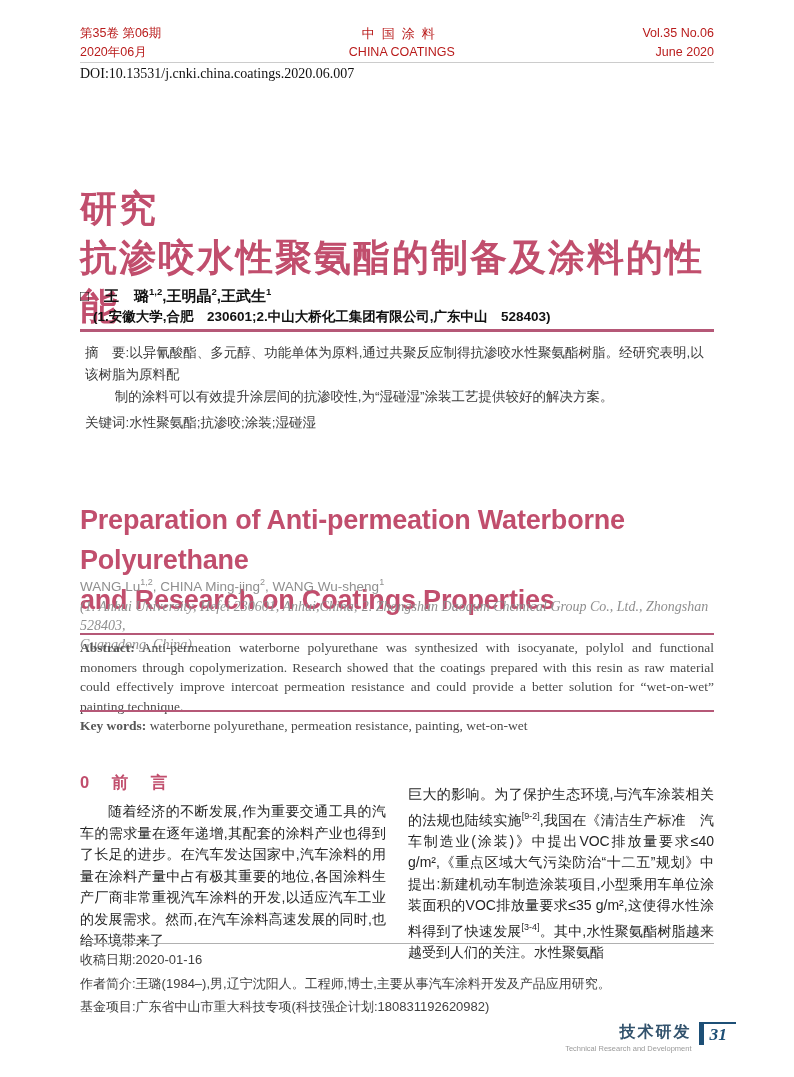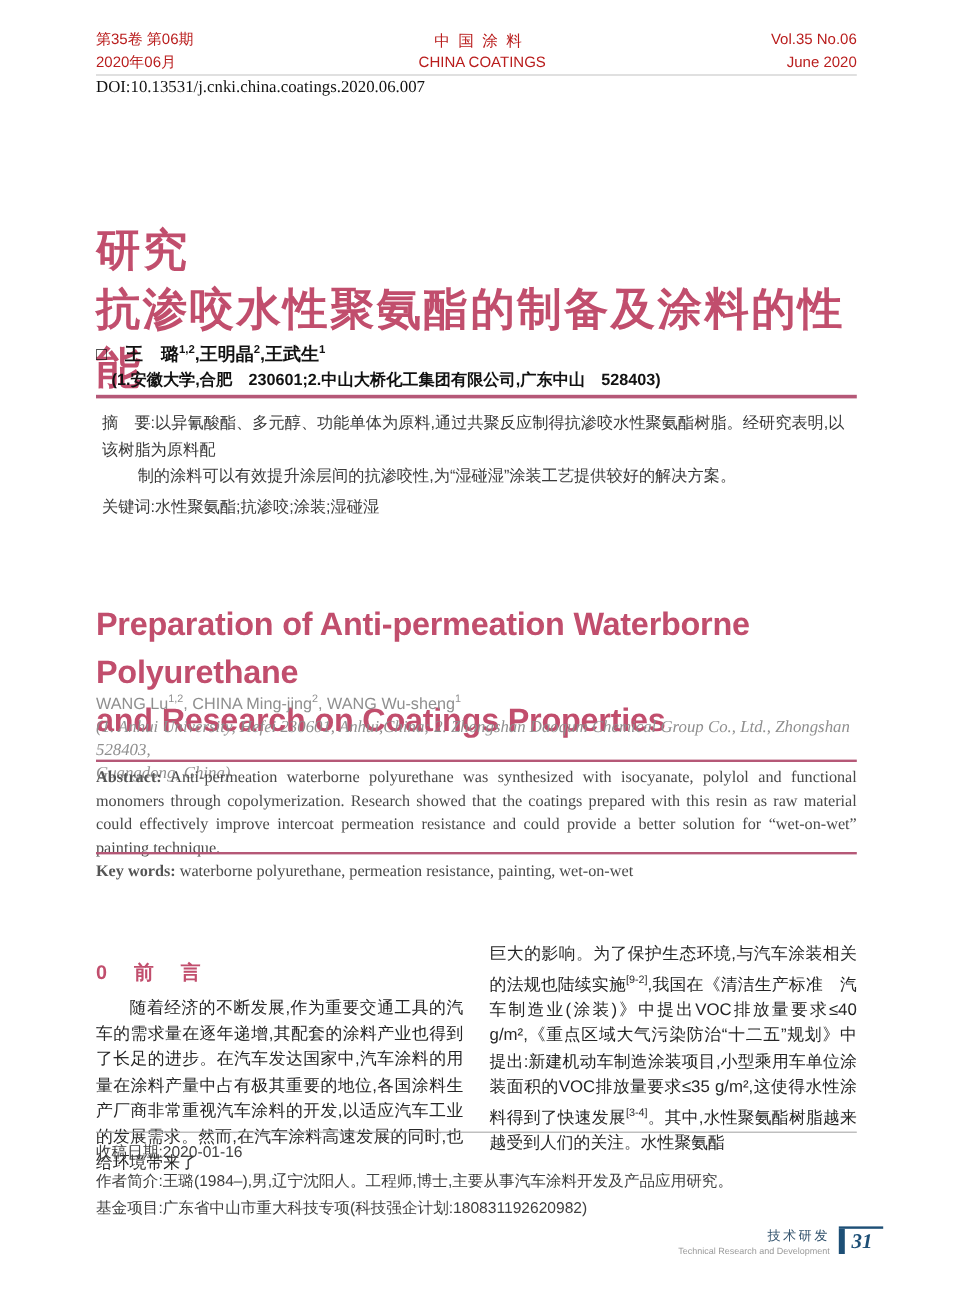--- a/index.html
+++ b/index.html
@@ -40,37 +40,37 @@
   .authors-en sup{font-size:9px;}
   .affil-en{position:absolute;top:597px;left:80px;width:648px;font-family:"Liberation Serif",serif;
             font-style:italic;font-size:14px;color:#8f8f8f;line-height:19px;}
   .rule-thin1{position:absolute;top:633px;left:80px;width:634px;height:2px;background:#b55877;}
   .abs-en{position:absolute;top:638px;left:80px;width:634px;font-family:"Liberation Serif",serif;
           font-size:13.5px;line-height:19.5px;color:#4a4a4a;text-align:justify;}
   .abs-en b{font-weight:700;color:#555;}
   .rule-thin2{position:absolute;top:710px;left:80px;width:634px;height:2px;background:#b55877;}
 
   
-  .col-left{position:absolute;top:800px;left:80px;width:306px;}
+  .col-left{position:absolute;top:772px;left:80px;width:306px;}
   .col-right{position:absolute;top:784px;left:408px;width:306px;}
   .sec-head{color:#c14e6d;font-size:16.5px;font-weight:700;letter-spacing:3px;}
   .body-p{margin-top:7px;font-size:14px;line-height:21.5px;text-align:justify;color:#262626;}
   .body-p.noindent{margin-top:0;}
   .indent{text-indent:2em;}
   sup.ref{font-size:9px;}
 
   
   .fn-rule{position:absolute;top:943px;left:80px;width:634px;border-top:1px solid #b0b0b0;}
   .footnotes{position:absolute;top:948px;left:80px;font-size:13px;line-height:23.5px;color:#3f3f3f;}
 
   
   .footer{position:absolute;top:1022px;left:0;width:736px;display:flex;
           justify-content:flex-end;align-items:flex-start;}
   .f-text{text-align:right;margin-right:7px;}
-  .f-zh{font-size:11px;font-weight:400;color:#33536d;letter-spacing:2px;}
+  .f-zh{font-size:16px;font-weight:700;color:#33536d;letter-spacing:2px;}
   .f-en{font-size:7.5px;color:#9a9a9a;margin-top:1px;}
   .tab{border-top:2px solid #1d4f76;display:flex;align-items:flex-start;}
   .tab-bar{width:5px;height:21px;background:#1d4f76;}
   .tab-num{font-family:"Liberation Serif",serif;font-style:italic;font-weight:700;
            font-size:17.5px;color:#1d4f76;padding:0 9px 0 6px;line-height:21px;}
 </style>
 </head>
 <body>
 
 <div class="page">

